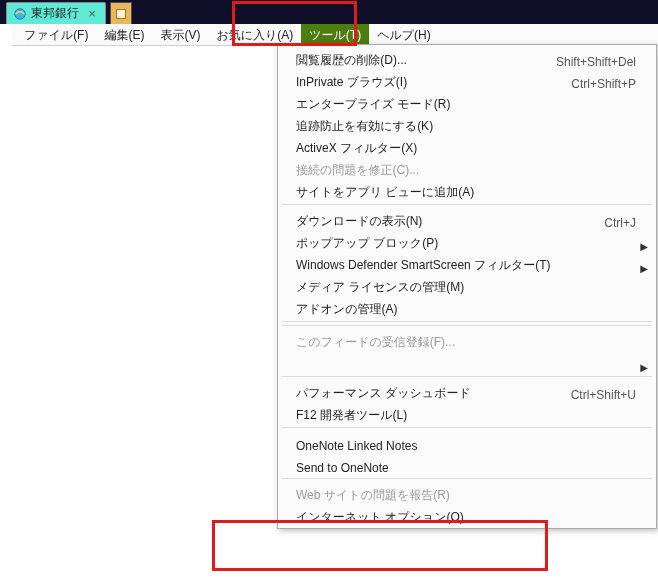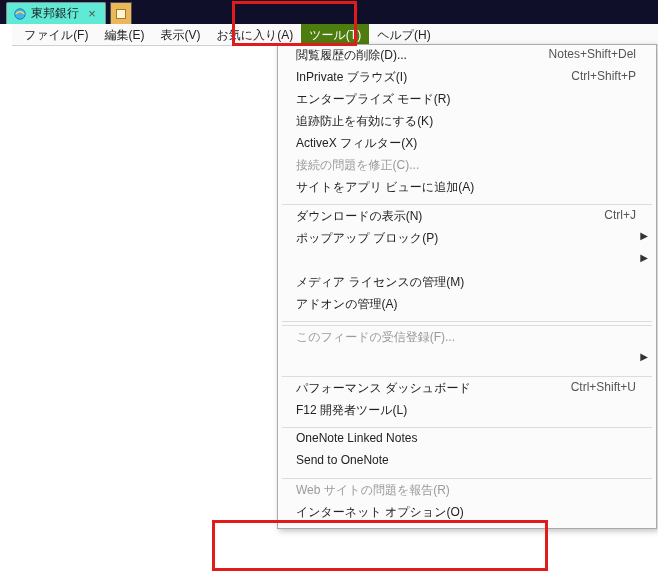--- a/index.html
+++ b/index.html
@@ -110,21 +110,21 @@
     left: 277px;
     width: 380px;
     background: #fbfbfb;
     border: 1px solid #aaa;
     box-shadow: 2px 2px 6px rgba(0,0,0,0.25);
     padding: 2px;
     font-size: 12px;
   }
   .dditem {
     display: flex;
-    align-items: flex-start;
+    align-items: flex-end;
     height: 22px;
     padding: 0 18px 0 16px;
     color: #222;
     white-space: nowrap;
     position: relative;
   }
   .dditem.disabled { color: #9a9a9a; }
   .dditem .label { flex: 1; }
   .dditem .shortcut { color: #555; font-size: 12px; padding-left: 12px; }
   .dditem .arrow {
@@ -164,21 +164,21 @@
     <span class="menuitem">編集(E)</span>
     <span class="menuitem">表示(V)</span>
     <span class="menuitem">お気に入り(A)</span>
     <span class="menuitem active">ツール(T)</span>
     <span class="menuitem">ヘルプ(H)</span>
   </div>
 
 <div class="dropdown" id="dropdown">
     <div class="dditem">
       <span class="label">閲覧履歴の削除(D)...</span>
-      <span class="shortcut">Notes+Shift+Del</span>
+      <span class="shortcut">Shift+Shift+Del</span>
     </div>
     <div class="dditem">
       <span class="label">InPrivate ブラウズ(I)</span>
       <span class="shortcut">Ctrl+Shift+P</span>
     </div>
     <div class="dditem">
       <span class="label">エンタープライズ モード(R)</span>
     </div>
     <div class="dditem">
       <span class="label">追跡防止を有効にする(K)</span>
@@ -195,20 +195,21 @@
     <div class="ddsep"></div>
     <div class="dditem">
       <span class="label">ダウンロードの表示(N)</span>
       <span class="shortcut">Ctrl+J</span>
     </div>
     <div class="dditem">
       <span class="label">ポップアップ ブロック(P)</span>
       <span class="arrow">▶</span>
     </div>
     <div class="dditem">
+      <span class="label">Windows Defender SmartScreen フィルター(T)</span>
       <span class="arrow">▶</span>
     </div>
     <div class="dditem">
       <span class="label">メディア ライセンスの管理(M)</span>
     </div>
     <div class="dditem">
       <span class="label">アドオンの管理(A)</span>
     </div>
     <div class="ddsep"></div>
     <div class="ddsep"></div>

